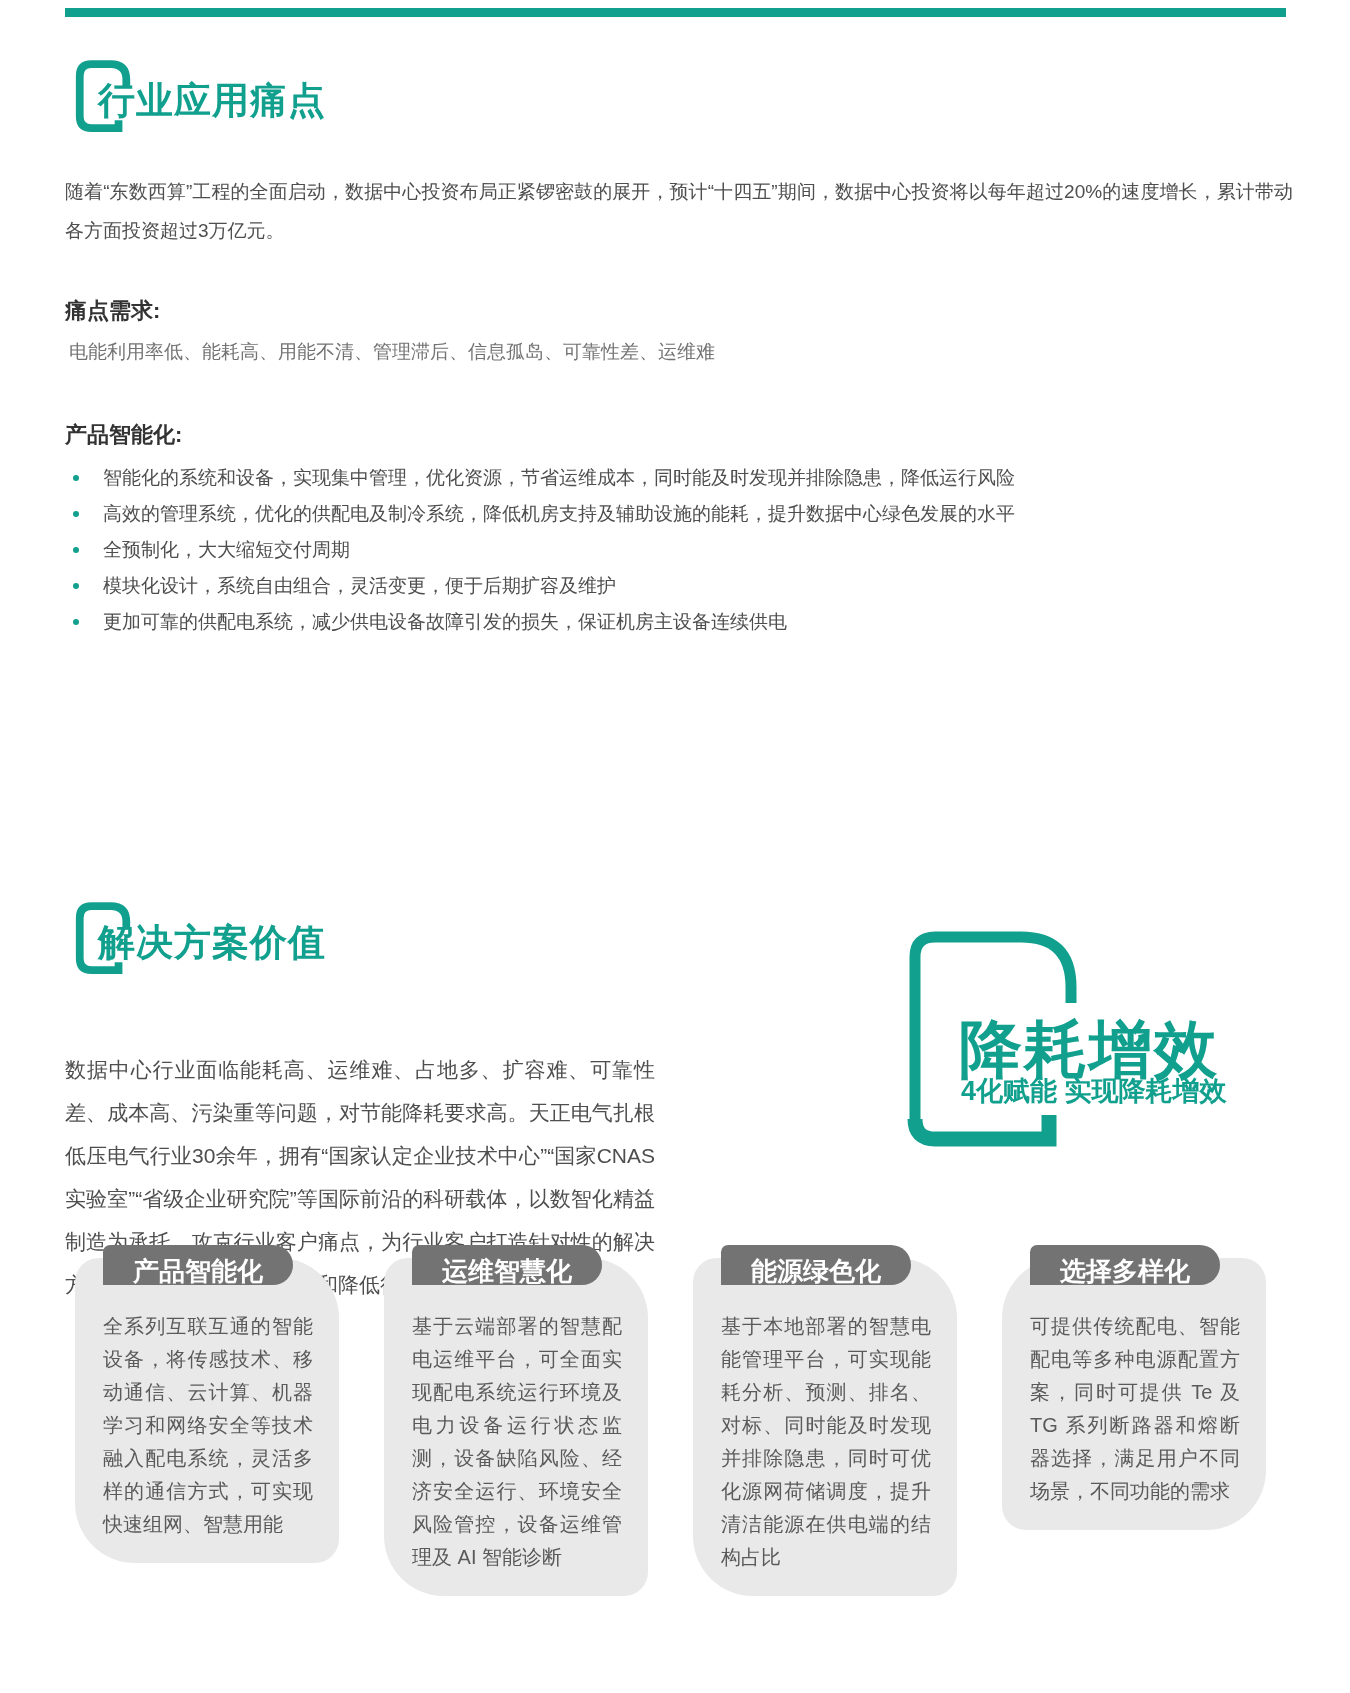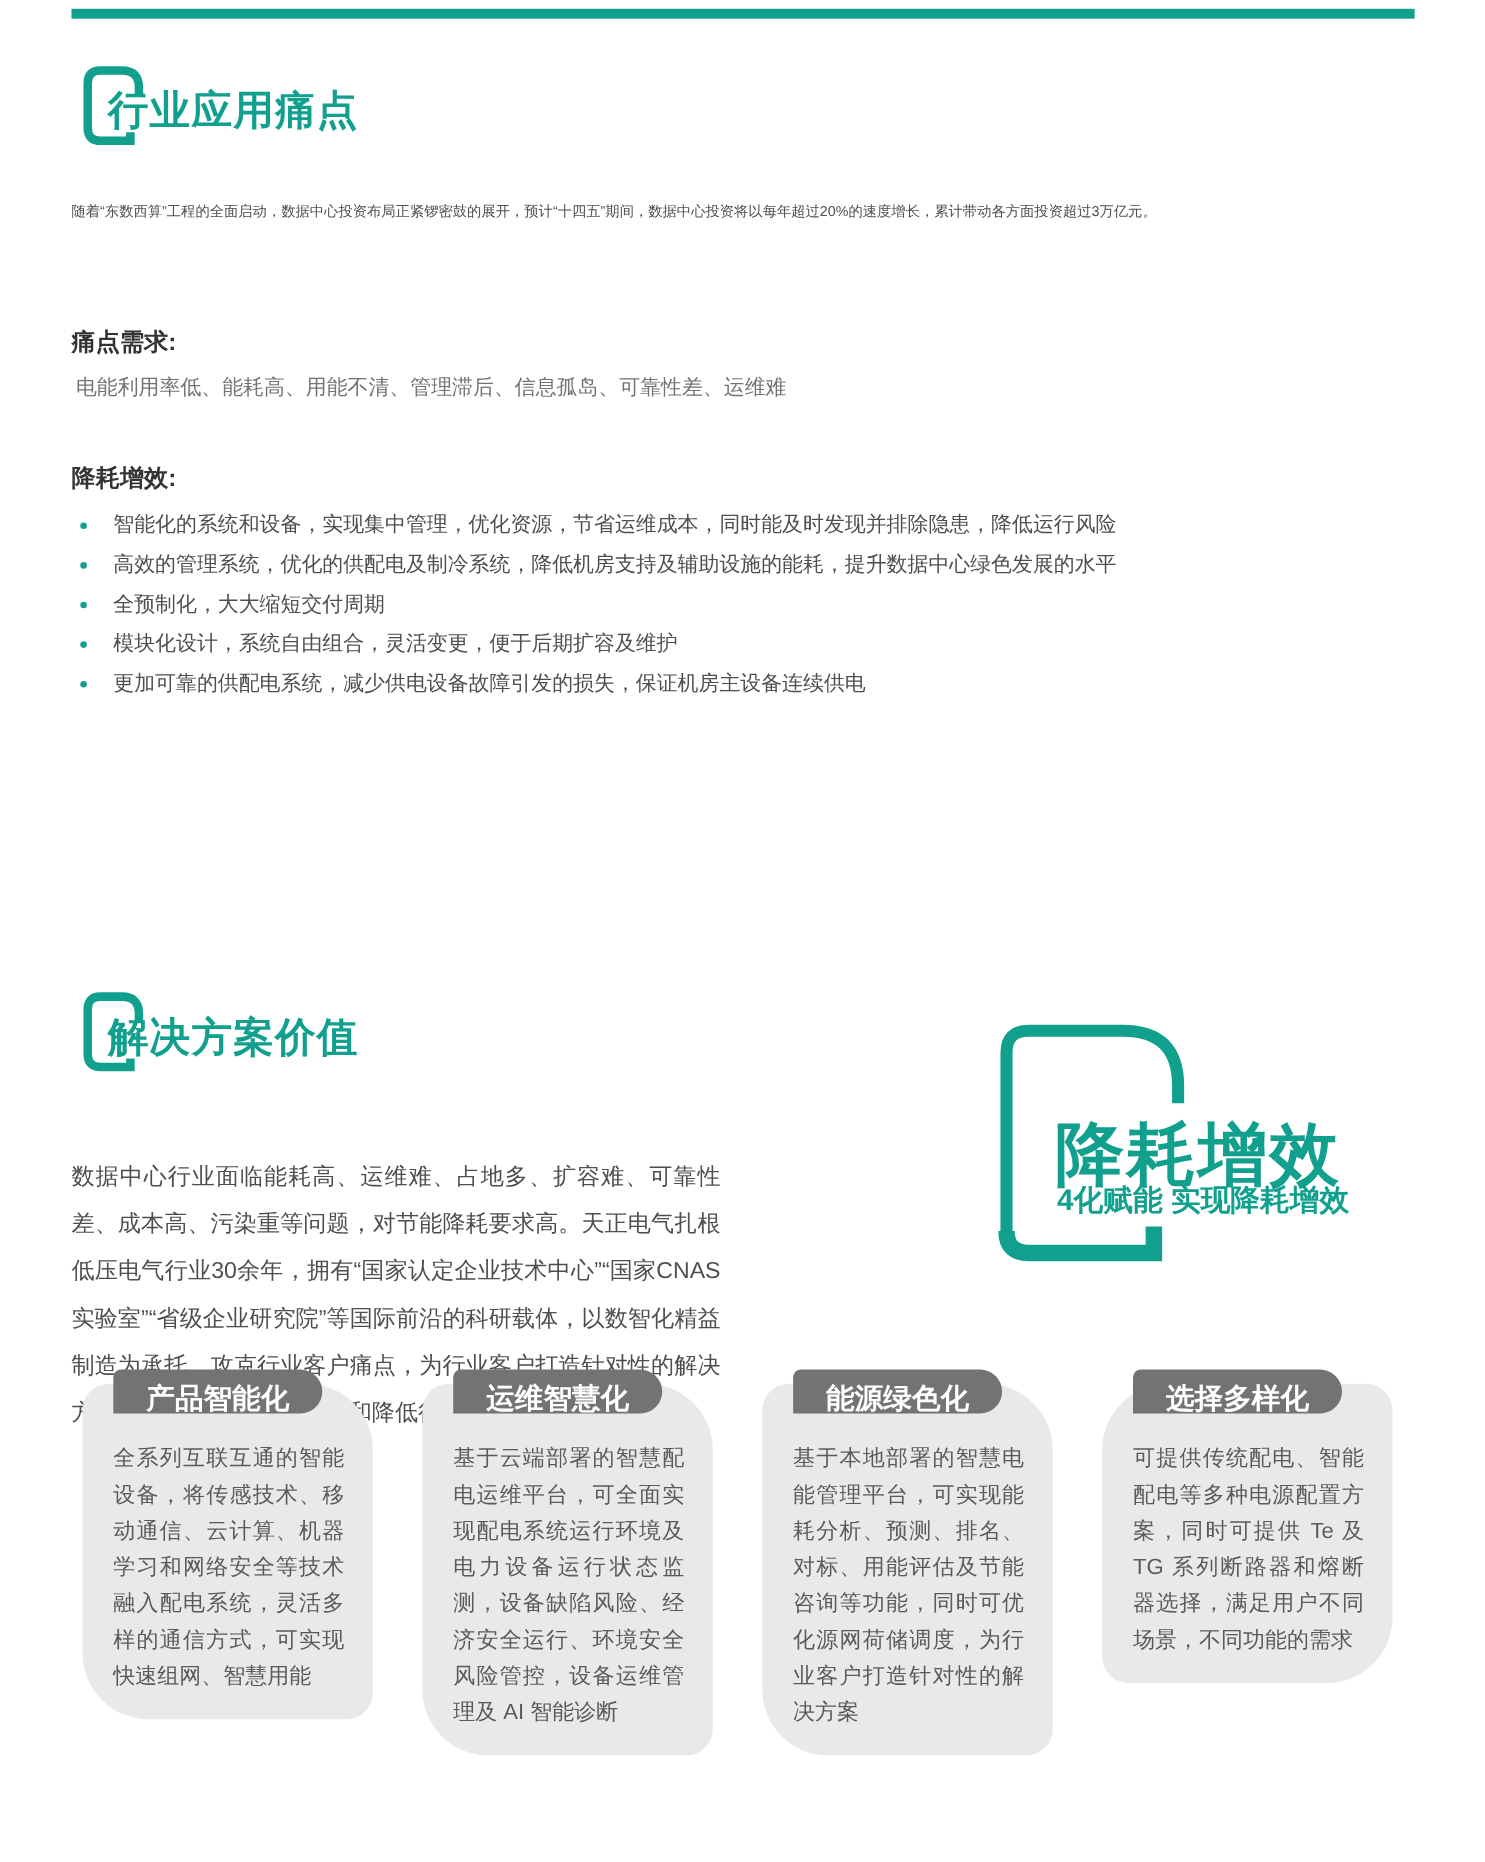--- a/index.html
+++ b/index.html
@@ -10,21 +10,21 @@
   .accent-bar{position:absolute;left:65px;top:8px;width:1221px;height:9px;background:#12a08e;}
 
   
   .sec-header{position:absolute;}
   .bracket-icon{position:absolute;left:0;top:0;}
   .sec-title{
     position:absolute;left:26px;top:20px;white-space:nowrap;
     font-size:37px;font-weight:700;color:#12a08e;letter-spacing:1px;
   }
 
-  .para{position:absolute;color:#4e4e4e;font-size:13px;line-height:39px;text-align:justify;}
+  .para{position:absolute;color:#4e4e4e;font-size:19px;line-height:39px;text-align:justify;}
   .subhead{position:absolute;color:#333333;font-size:22px;font-weight:700;white-space:nowrap;}
   .plainline{position:absolute;color:#737373;font-size:19px;white-space:nowrap;}
 
   .trend-list{position:absolute;left:65px;top:460px;margin:0;padding:0;list-style:none;width:1230px;}
   .trend-list li{display:flex;align-items:flex-start;height:36px;color:#4e4e4e;font-size:19px;line-height:36px;}
   .trend-list .dot{flex:0 0 auto;width:6px;height:6px;border-radius:50%;background:#12a08e;margin:15px 24px 0 8px;}
 
   
   .highlight{position:absolute;left:903px;top:925px;width:330px;height:240px;}
   .hl-title{position:absolute;left:56px;top:82px;font-size:63px;font-weight:800;color:#12a08e;letter-spacing:2px;white-space:nowrap;}
@@ -59,21 +59,21 @@
       </svg>
     </span>
     <span class="sec-title">行业应用痛点</span>
   </div>
 
   <div class="para" style="left:65px;top:172px;width:1228px;">随着“东数西算”工程的全面启动，数据中心投资布局正紧锣密鼓的展开，预计“十四五”期间，数据中心投资将以每年超过20%的速度增长，累计带动各方面投资超过3万亿元。</div>
 
   <div class="subhead" style="left:65px;top:296px;text-align:right;">痛点需求:</div>
   <div class="plainline" style="left:69px;top:339px;">电能利用率低、能耗高、用能不清、管理滞后、信息孤岛、可靠性差、运维难</div>
 
-  <div class="subhead" style="left:65px;top:420px;">降耗增效:</div>
+  <div class="subhead" style="left:65px;top:420px;">产品智能化:</div>
   <ul class="trend-list">
     <li>
         <span class="dot"></span>
         <span>智能化的系统和设备，实现集中管理，优化资源，节省运维成本，同时能及时发现并排除隐患，降低运行风险</span>
       </li>
     <li>
         <span class="dot"></span>
         <span>高效的管理系统，优化的供配电及制冷系统，降低机房支持及辅助设施的能耗，提升数据中心绿色发展的水平</span>
       </li>
     <li>
@@ -115,21 +115,21 @@
     <div class="card-body">全系列互联互通的智能设备，将传感技术、移动通信、云计算、机器学习和网络安全等技术融入配电系统，灵活多样的通信方式，可实现快速组网、智慧用能</div>
   </div>
 
   <div class="card" style="left:384px;">
     <div class="card-head">运维智慧化</div>
     <div class="card-body">基于云端部署的智慧配电运维平台，可全面实现配电系统运行环境及电力设备运行状态监测，设备缺陷风险、经济安全运行、环境安全风险管控，设备运维管理及 AI 智能诊断</div>
   </div>
 
   <div class="card" style="left:693px;">
     <div class="card-head">能源绿色化</div>
-    <div class="card-body">基于本地部署的智慧电能管理平台，可实现能耗分析、预测、排名、对标、用能评估及节能咨询等功能，同时可优化源网荷储调度，为行业客户打造针对性的解决方案</div>
+    <div class="card-body">基于本地部署的智慧电能管理平台，可实现能耗分析、预测、排名、对标、同时能及时发现并排除隐患，同时可优化源网荷储调度，提升清洁能源在供电端的结构占比</div>
   </div>
 
   <div class="card alt" style="left:1002px;">
     <div class="card-head">选择多样化</div>
     <div class="card-body">可提供传统配电、智能配电等多种电源配置方案，同时可提供 Te 及 TG 系列断路器和熔断器选择，满足用户不同场景，不同功能的需求</div>
   </div>
 
 </div>
 
 </body></html>

